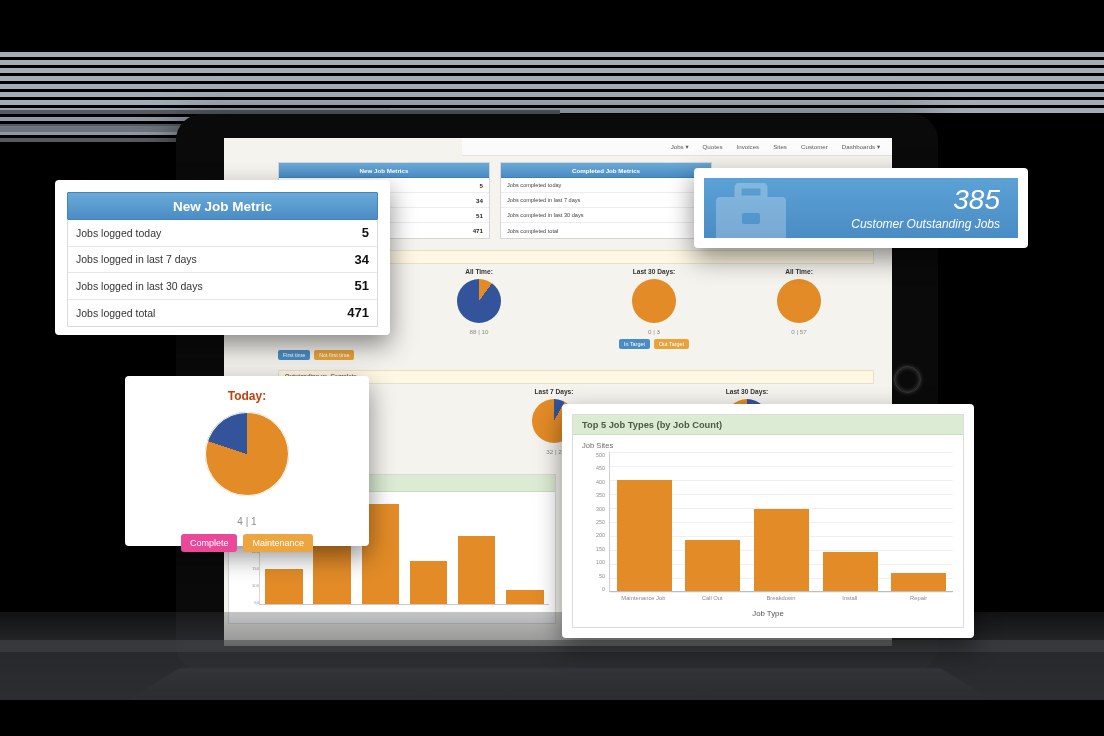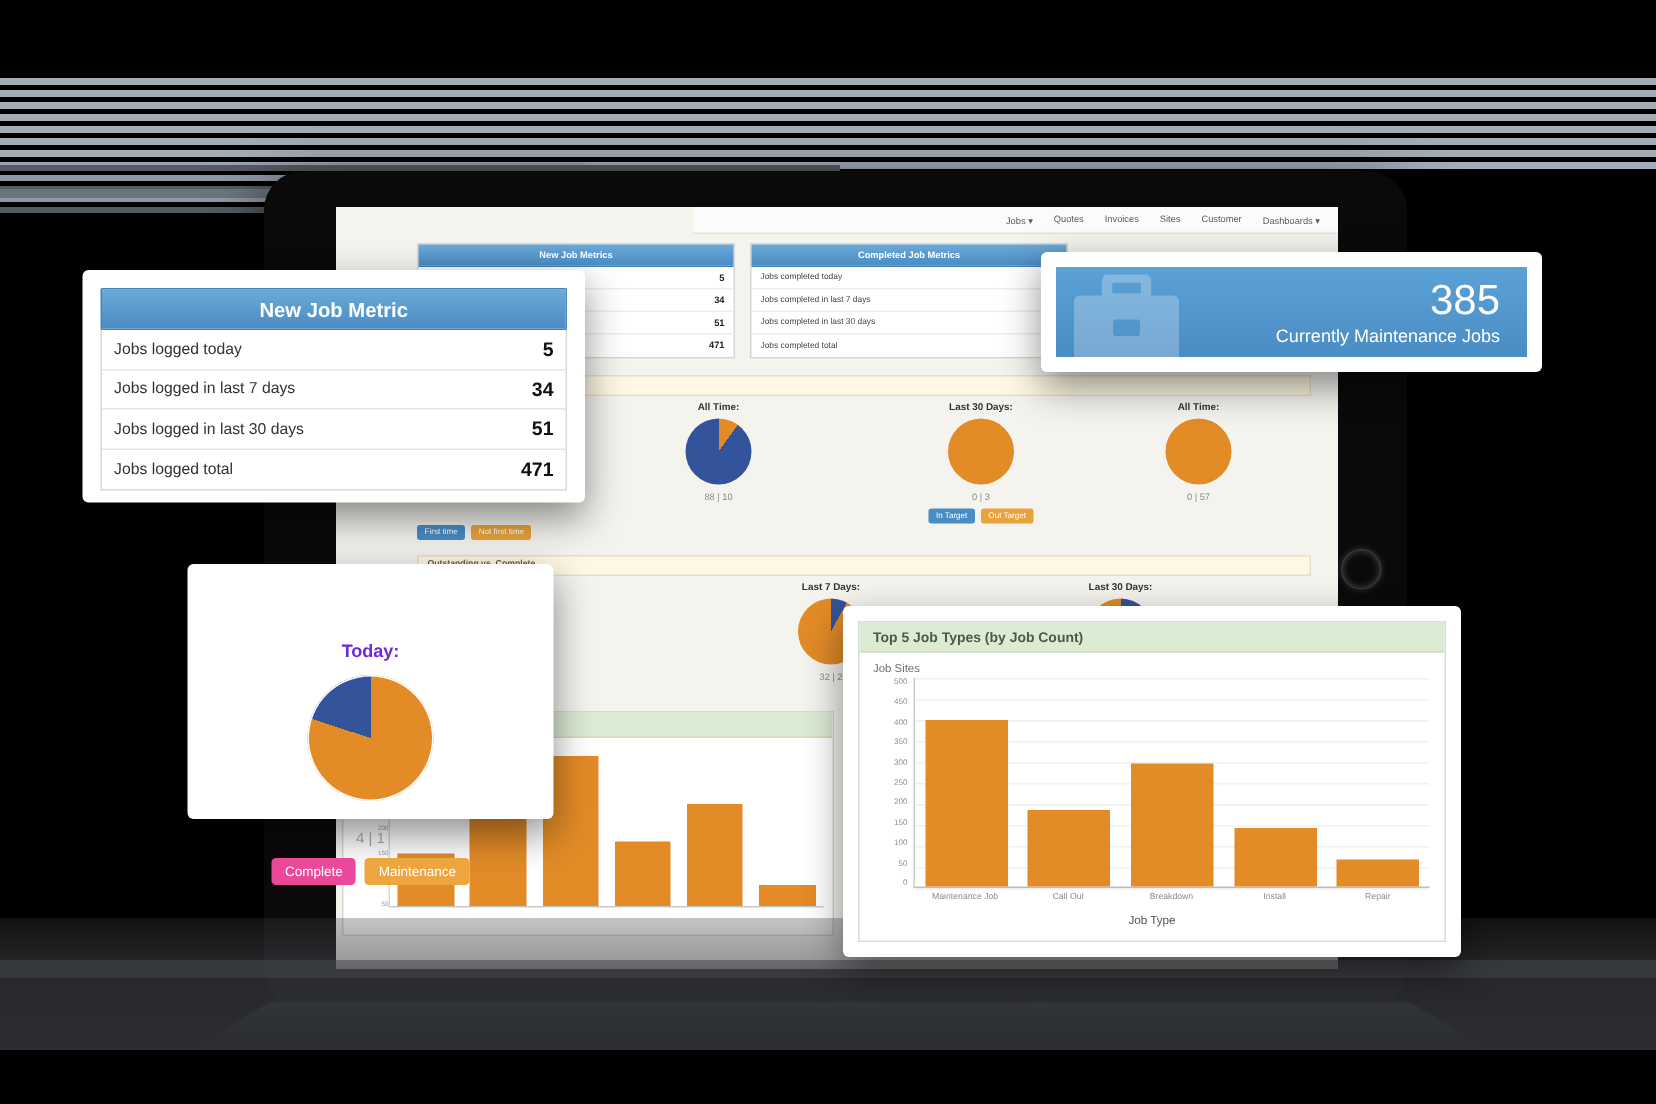--- a/index.html
+++ b/index.html
@@ -161,31 +161,31 @@
   #card-new-job .c-row .val { font-size: 13px; font-weight: bold; color: #111; }
   #card-new-job .c-list { border: 1px solid #dadada; border-top: none; }
 
   
   #card-outstanding { left: 694px; top: 168px; width: 334px; height: 80px; padding: 10px; }
   #card-outstanding .tile {
     width: 100%; height: 100%;
     background: linear-gradient(to bottom,#5ba2d6,#4a8cc4);
     position: relative; overflow: hidden;
     display: flex; flex-direction: column; align-items: flex-end; justify-content: center;
-    padding-right: 18px; color: #fff;
+    padding-right: 18px; color: #fff; font-style: italic;
   }
   #briefcase {
     position: absolute; left: 10px; top: 5px; width: 74px; height: 62px; opacity: .25;
   }
   #card-outstanding .big-num { font-size: 28px; line-height: 1; font-weight: 300; }
   #card-outstanding .sub { font-size: 12px; margin-top: 3px; font-weight: 300; }
 
   
   #card-today { left: 125px; top: 376px; width: 244px; height: 170px; }
-  #card-today .t-title { text-align: center; font-size: 12px; font-weight: bold; color: #6d28d9; padding-top: 13px; margin-top: 38px; }
+  #card-today .t-title { text-align: center; font-size: 12px; font-weight: bold; color: #c2410c; padding-top: 13px; }
   #card-today .t-pie { width: 84px; height: 84px; border-radius: 50%; margin: 9px auto 0; }
   #card-today .t-legend { text-align: center; font-size: 10px; color: #8c8c8c; margin-top: 20px; }
   #card-today .t-btns { display: flex; gap: 6px; justify-content: center; margin-top: 7px; }
   #card-today .t-btn { font-size: 9px; color: #fff; padding: 4px 9px; border-radius: 3px; }
   #card-today .t-btn.blue { background: #ec4899; }
   #card-today .t-btn.orange { background: #eda63f; }
 
   
   #card-top5 { left: 562px; top: 404px; width: 412px; height: 234px; padding: 10px; }
   #top5-inner { width: 100%; height: 100%; border: 1px solid #dcdcdc; background: #fff; }
@@ -373,21 +373,21 @@
   </div>
 
   <div class="card" id="card-outstanding">
     <div class="tile">
       <svg id="briefcase" viewBox="0 0 74 62">
         <rect x="2" y="14" width="70" height="44" rx="4" fill="#ffffff"></rect>
         <rect x="24" y="2" width="26" height="14" rx="3" fill="none" stroke="#ffffff" stroke-width="7"></rect>
         <rect x="28" y="30" width="18" height="11" rx="2" fill="#5ba2d6"></rect>
       </svg>
       <div class="big-num">385</div>
-      <div class="sub">Currently Maintenance Jobs</div>
+      <div class="sub">Customer Outstanding Jobs</div>
     </div>
   </div>
 
   <div class="card" id="card-today">
     <div class="t-title">Today:</div>
     <div class="t-pie" style="background:conic-gradient(from 0deg,#e28b27 0 80%, #33549b 80% 100%); box-shadow:0 0 0 1px #fff inset;"></div>
     <div class="t-legend">4 | 1</div>
     <div class="t-btns">
       <span class="t-btn blue">Complete</span>
       <span class="t-btn orange">Maintenance</span>

